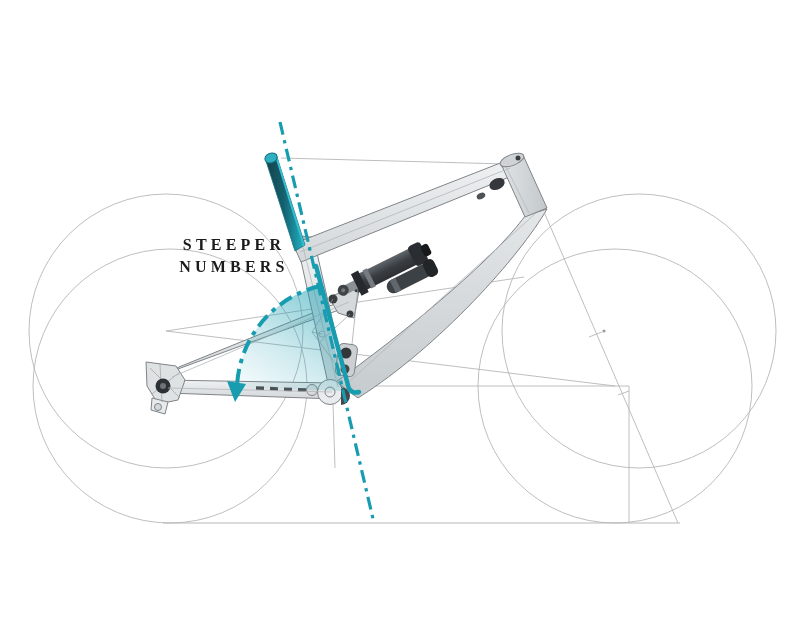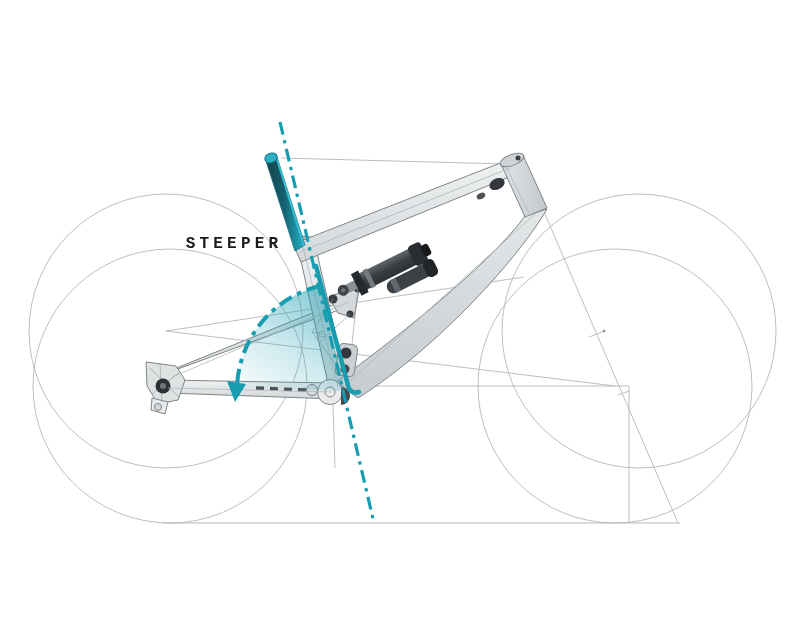--- a/index.html
+++ b/index.html
@@ -5,21 +5,21 @@
   :root{
     --teal:#189cb0;
     --cons:#b5b7b9;
     --frame-outline:#7f8488;
     --text:#1b1b1b;
     --bg:#ffffff;
   }
   html,body{margin:0;padding:0;background:var(--bg);}
   .canvas{
     position:relative;width:800px;height:622px;background:var(--bg);
-    overflow:hidden;font-family:Liberation Mono, monospace;border-radius:20px;
+    overflow:hidden;font-family:Liberation Serif, serif;border-radius:20px;
   }
   svg{position:absolute;left:0;top:0;}
   .cons{stroke:var(--cons);stroke-width:1;fill:none;}
   .cons-thin{stroke:var(--cons);stroke-width:0.9;fill:none;}
   .teal-dash{stroke:var(--teal);stroke-width:3.2;fill:none;stroke-dasharray:13 5.5 3.5 5.5;}
   .teal-arc{stroke:var(--teal);stroke-width:4;fill:none;stroke-dasharray:14 6 4.5 6;}
   .teal-solid{stroke:var(--teal);stroke-width:4.5;fill:none;stroke-linecap:round;}
   .frame-line{stroke:var(--frame-outline);stroke-width:1;stroke-linejoin:round;}
   .inner-line{stroke:#b2b7ba;stroke-width:0.8;fill:none;}
   .wire{stroke:#9ba0a4;stroke-width:0.7;fill:none;}
@@ -161,14 +161,15 @@
     <path class="teal-solid" d="M316,266 L349,389 Q353,394 359,392"></path>
 
     <path d="M266,161 L276,154 L305,245 L295,251 Z" fill="url(#gPost)" stroke="#10707f" stroke-width="0.8"></path>
     <path d="M276,156 L304,246" stroke="#36bdd0" stroke-width="2" fill="none"></path>
     <ellipse cx="271" cy="158" rx="6.3" ry="4.8" transform="rotate(-20 271 158)" fill="#2fb0c2" stroke="#10707f"></ellipse>
   </g>
 </svg>
 
 <div class="label">
   <div>STEEPER</div>
+  <div>NUMBERS</div>
 </div>
 </div>
 
 </body></html>

